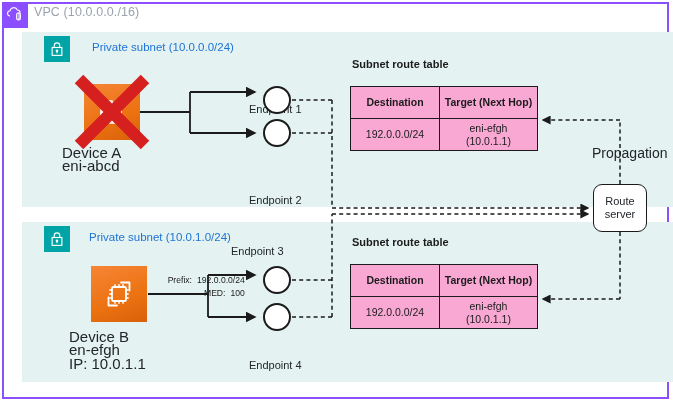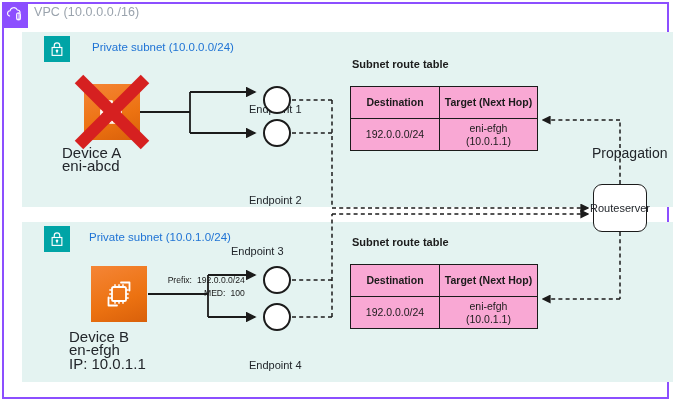--- a/index.html
+++ b/index.html
@@ -141,21 +141,21 @@
     position: absolute;
     left: 593px;
     top: 184px;
     width: 54px;
     height: 48px;
     border: 1.6px solid #1b1b1b;
     border-radius: 9px;
     background: #ffffff;
     box-sizing: border-box;
     display: flex;
-    flex-direction: row;
+    flex-direction: column;
     align-items: center;
     justify-content: center;
     font-size: 11px;
     color: #22262b;
     line-height: 13px;
   }
   .prop-label {
     position: absolute;
     left: 592px;
     top: 145px;

